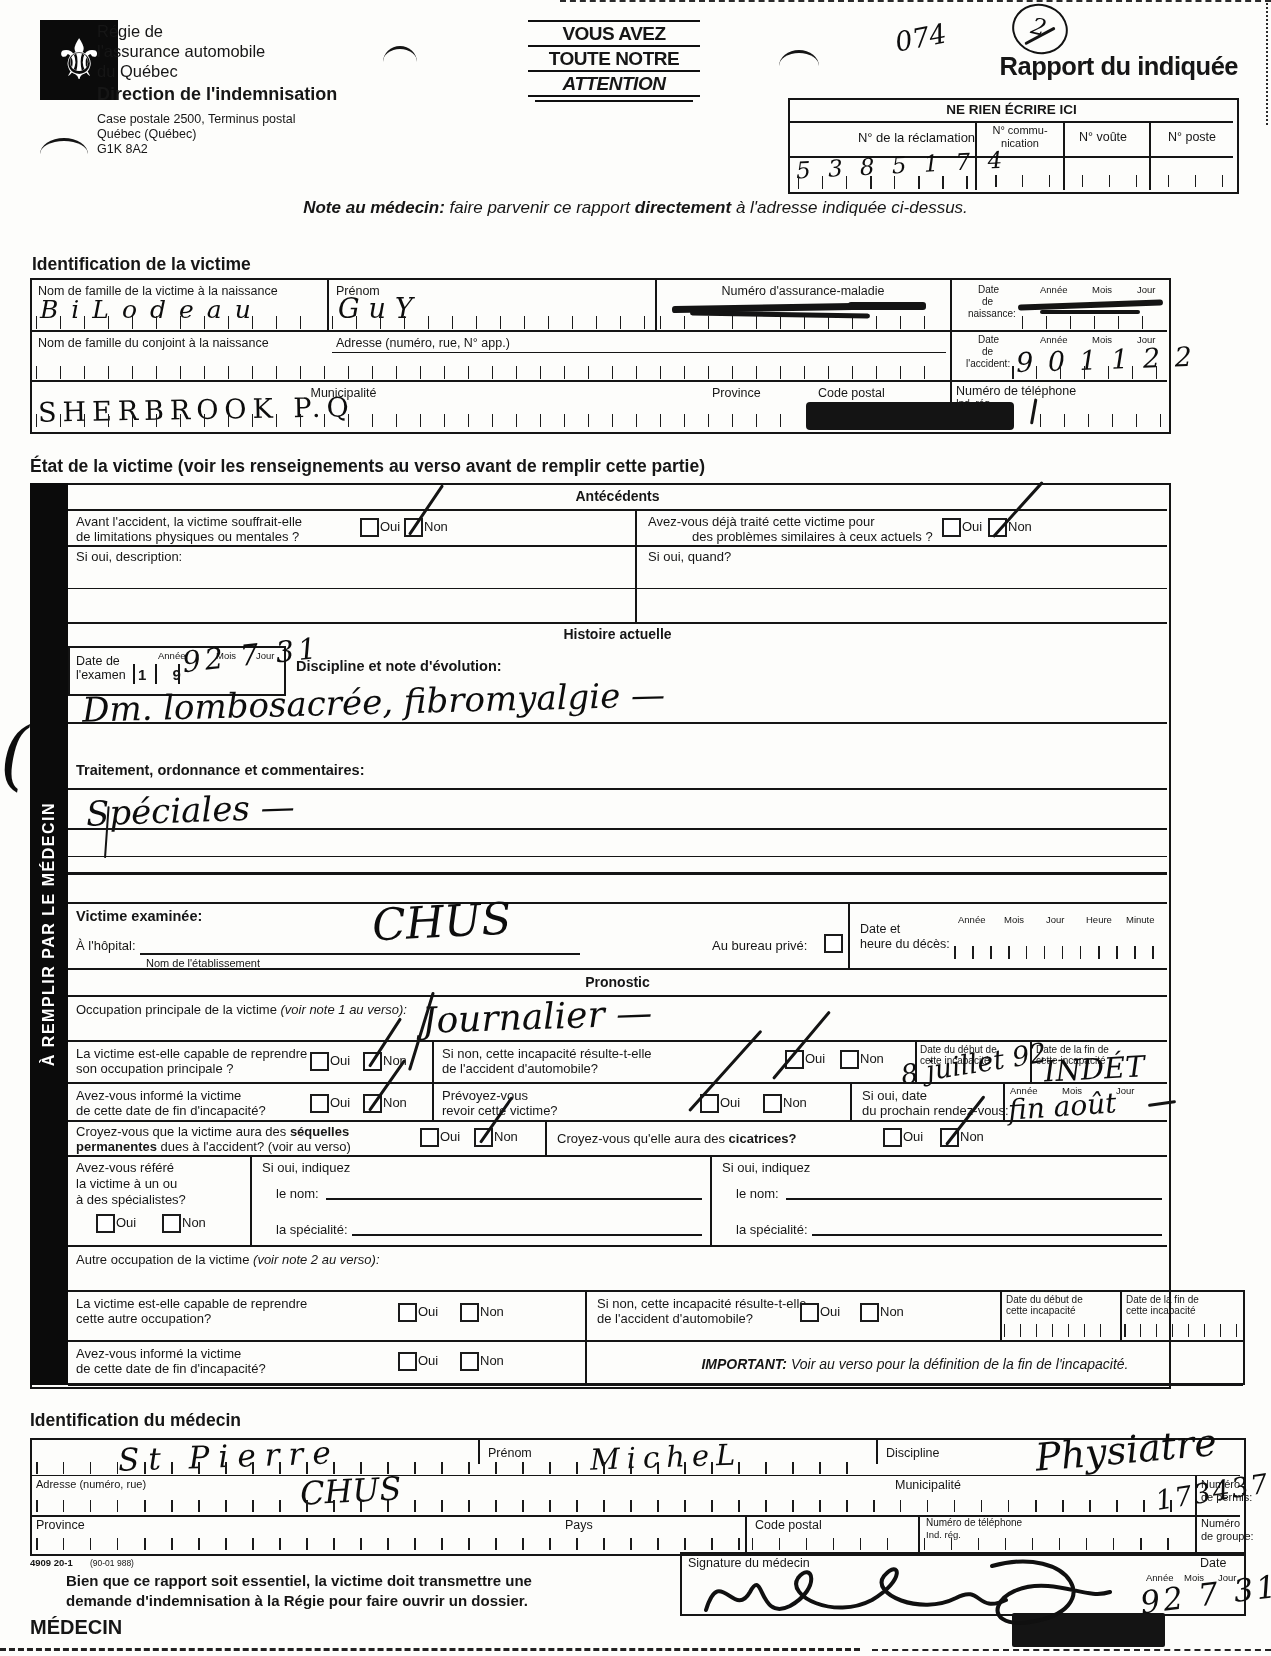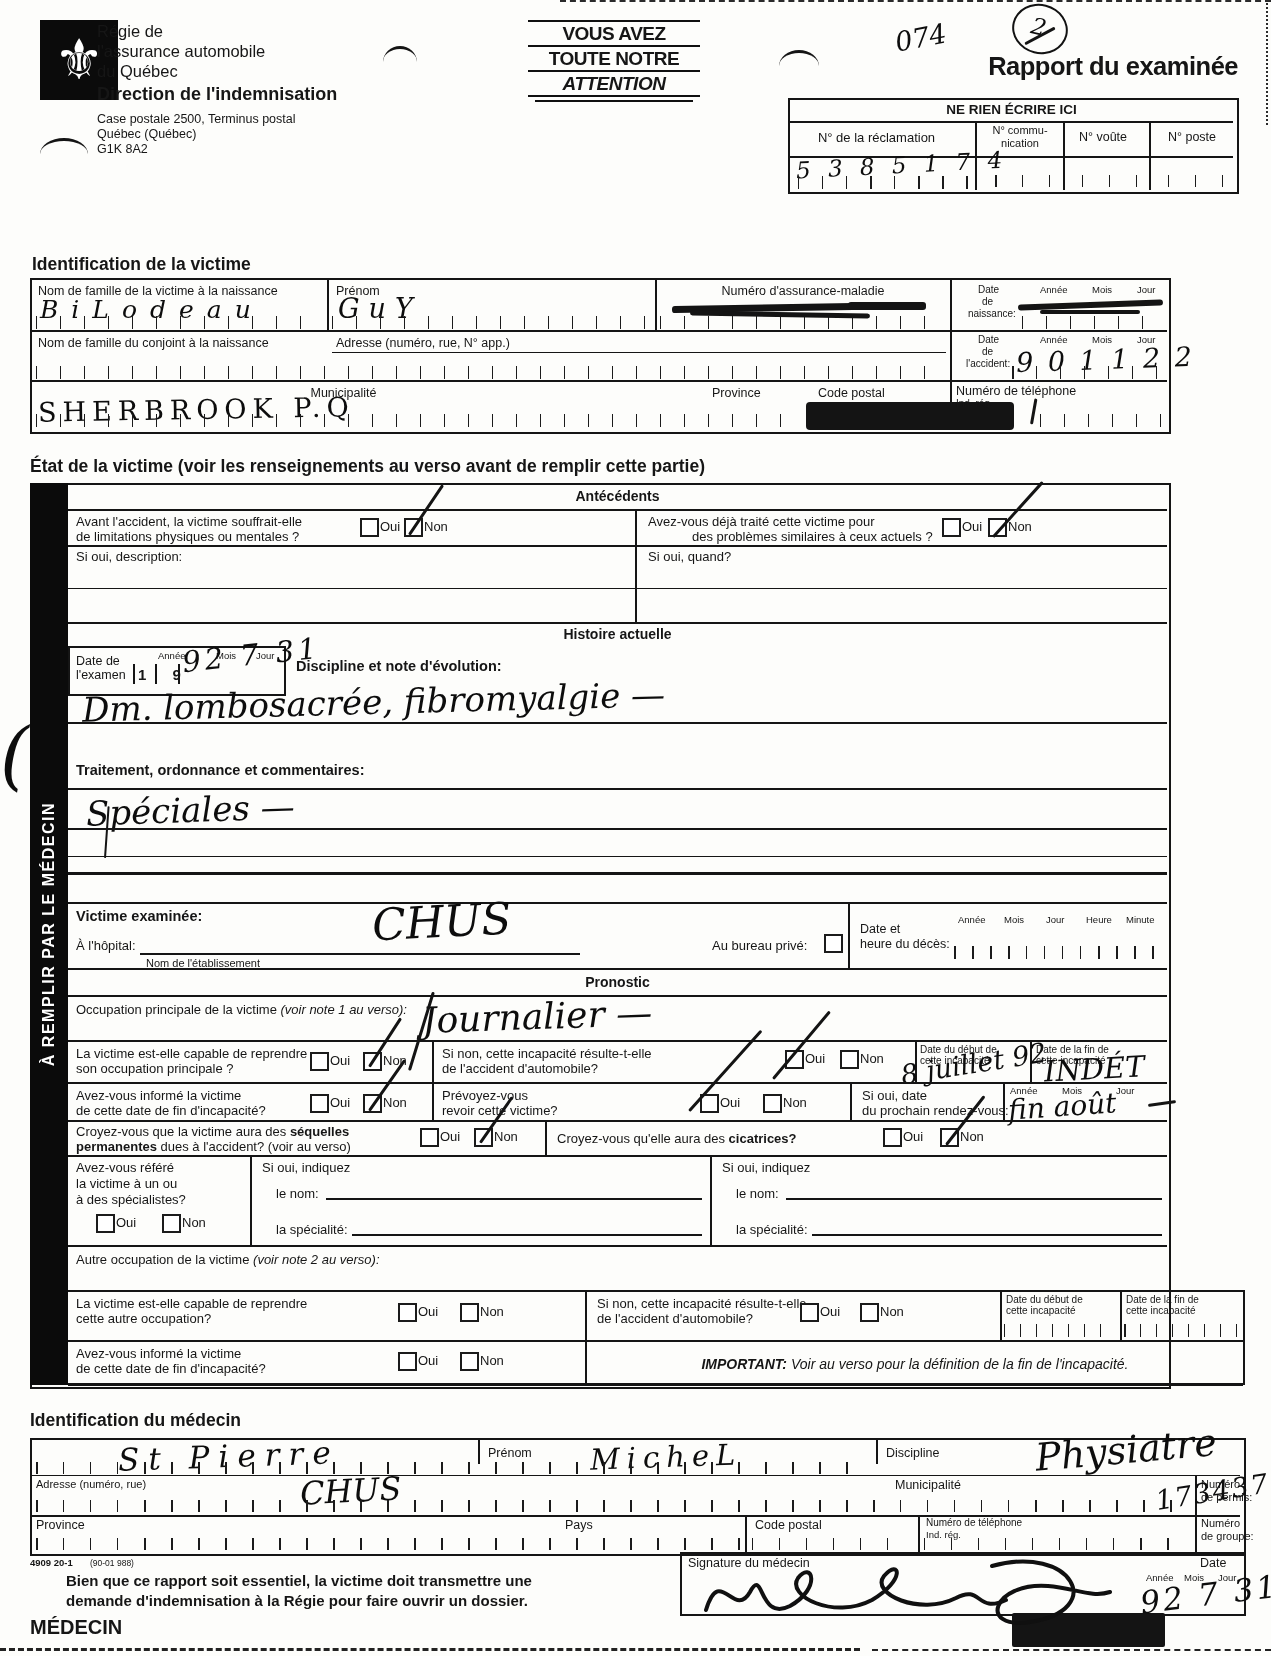--- a/index.html
+++ b/index.html
@@ -58,40 +58,43 @@
     <div class="stampRow">TOUTE NOTRE</div>
     <div class="stampRow i" style="border-bottom-width:2px;">ATTENTION</div>
     <div style="height:3px;border-bottom:2px solid #101010;width:92%;margin:0 auto;"></div>
   </div>
 
   <div class="hw" style="left:895px;top:22px;font-size:27px;transform:rotate(-11deg);">074</div>
   <div class="a" style="left:1012px;top:4px;width:52px;height:46px;border:2.5px solid #121212;border-radius:50%;transform:rotate(14deg);">
     <span class="hw" style="left:17px;top:8px;font-size:23px;">2</span>
     <div class="st" style="left:14px;top:6px;height:34px;transform:rotate(48deg);"></div>
   </div>
-  <div class="a b" style="right:33px;top:52px;font-size:25.5px;letter-spacing:-0.5px;">Rapport du examinée</div>
+  <div class="a b" style="right:33px;top:52px;font-size:25.5px;letter-spacing:-0.5px;">Rapport du indiquée</div>
 
   <div class="bx" style="left:788px;top:98px;width:447px;height:92px;"></div>
   <div class="a b c" style="left:790px;top:102px;width:443px;font-size:13.5px;">NE RIEN ÉCRIRE ICI</div>
   <div class="ln" style="left:790px;top:121px;width:443px;height:2px;"></div>
   <div class="ln" style="left:790px;top:156px;width:443px;height:2px;"></div>
   <div class="ln" style="left:975px;top:121px;width:2px;height:69px;"></div>
   <div class="ln" style="left:1063px;top:121px;width:2px;height:69px;"></div>
   <div class="ln" style="left:1149px;top:121px;width:2px;height:69px;"></div>
-  <div class="a c s13" style="left:784px;top:130px;width:185px;">N° de la réclamation</div>
+  <div class="a c s13" style="left:824px;top:130px;width:185px;">N° de la réclamation</div>
   <div class="a c s11" style="left:977px;top:124px;width:86px;">N° commu-</div>
   <div class="a c s11" style="left:977px;top:137px;width:86px;">nication</div>
   <div class="a c s12" style="left:1065px;top:130px;width:76px;">N° voûte</div>
   <div class="a c s12" style="left:1151px;top:130px;width:82px;">N° poste</div>
   <div class="hw" style="left:796px;top:152px;font-size:23px;letter-spacing:5px;transform:rotate(-3deg);">5 3 8 5 1 7 4</div>
   <div class="tk" style="left:798px;top:176px;width:172px;"></div>
   <div class="tk2" style="left:995px;top:175px;width:62px;"></div>
   <div class="tk2" style="left:1082px;top:175px;width:62px;"></div>
   <div class="tk2" style="left:1168px;top:175px;width:60px;"></div>
 
+  <div class="a c" style="left:0;top:198px;width:1271px;font-size:17px;">
+    <span class="b i">Note au médecin:</span><span class="i"> faire parvenir ce rapport </span><span class="b i">directement</span><span class="i"> à l'adresse indiquée ci-dessus.</span>
+  </div>
 
   <div class="a b s17" style="left:32px;top:254px;">Identification de la victime</div>
   <div class="bx" style="left:30px;top:278px;width:1137px;height:152px;"></div>
   <div class="ln" style="left:327px;top:280px;width:1.5px;height:50px;"></div>
   <div class="ln" style="left:655px;top:280px;width:1.5px;height:50px;"></div>
   <div class="ln" style="left:950px;top:280px;width:2px;height:150px;"></div>
   <div class="ln" style="left:32px;top:330px;width:1135px;height:1.5px;"></div>
   <div class="ln" style="left:32px;top:380px;width:1135px;height:1.5px;"></div>
 
   <div class="a s12" style="left:38px;top:284px;">Nom de famille de la victime à la naissance</div>

